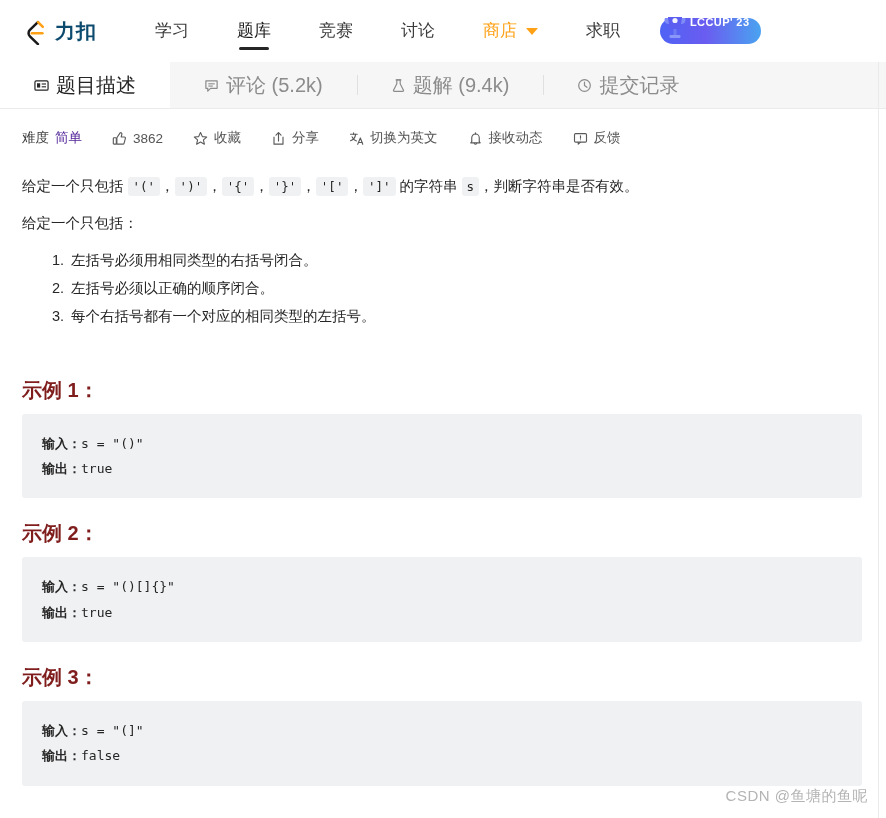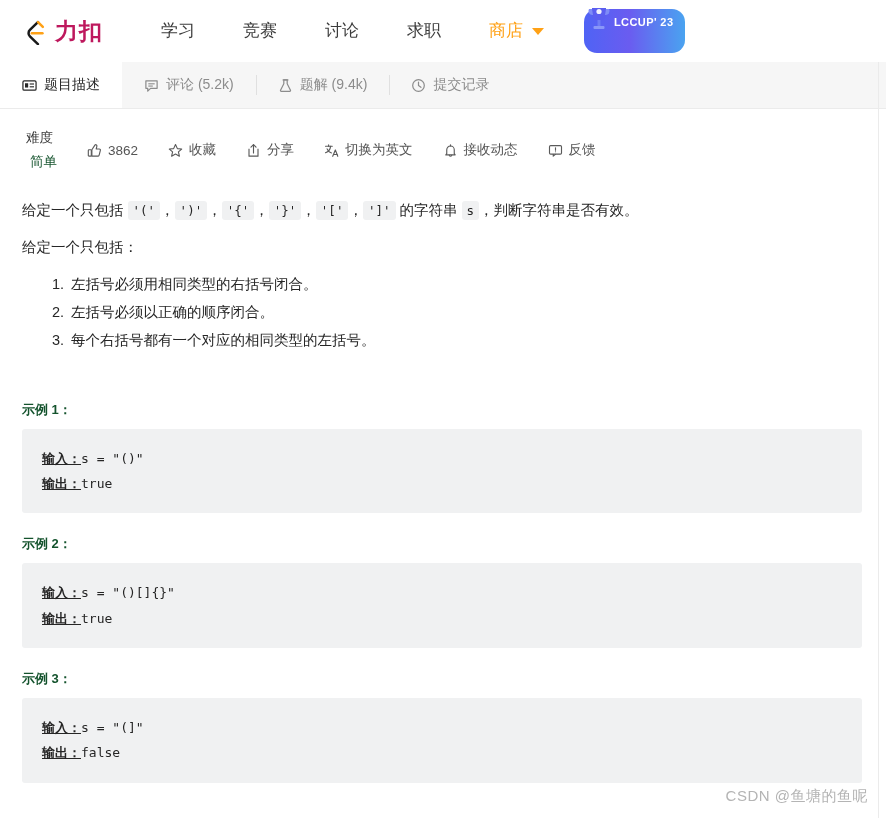--- a/index.html
+++ b/index.html
@@ -31,23 +31,23 @@
     gap: 6px;
     margin-right: 34px;
   }
   .brand-mark {
     width: 27px;
     height: 27px;
     position: relative;
     flex: none;
   }
   .brand-text {
-    font-size: 23px;
+    font-size: 20px;
     font-weight: bold;
-    color: #be185d;
+    color: #0c4a6e;
     letter-spacing: 1px;
     line-height: 1;
   }
   .nav-links {
     display: flex;
     align-items: center;
     gap: 0;
   }
   .nav-item {
     position: relative;
@@ -86,21 +86,21 @@
     display: inline-block;
   }
   .lccup {
     margin-left: 16px;
     display: flex;
     align-items: center;
     position: relative;
     cursor: pointer;
   }
   .lccup-pill {
-    height: 44px;
+    height: 26px;
     border-radius: 13px;
     background: linear-gradient(90deg, #4f63f5 0%, #6a5cf0 45%, #4aa3f0 100%);
     display: flex;
     align-items: center;
     padding: 0 12px 18px 30px;
     box-sizing: border-box;
   }
   .lccup-text {
     color: #ffffff;
     font-size: 11px;
@@ -121,22 +121,22 @@
     height: 46px;
     background: #f6f6f6;
     display: flex;
     align-items: stretch;
     border-bottom: 1px solid #ebebeb;
   }
   .tab {
     display: flex;
     align-items: center;
     gap: 7px;
-    padding: 0 22px;
-    font-size: 14px;
+    padding: 0 34px;
+    font-size: 20px;
     color: #8c8c8c;
     cursor: pointer;
     position: relative;
     white-space: nowrap;
   }
   .tab + .tab::before {
     content: "";
     position: absolute;
     left: 0;
     top: 13px;
@@ -180,25 +180,25 @@
     gap: 0;
   }
   .meta-item {
     display: flex;
     align-items: center;
     gap: 6px;
     margin-right: 30px;
     cursor: pointer;
     white-space: nowrap;
   }
-  .meta-item.static { cursor: default; flex-direction: column; }
+  .meta-item.static { cursor: default; }
   .meta-label { color: #3c3c3c; }
   .difficulty {
-    color: #14532d;
-    margin-left: 8px;
+    color: #4c1d95;
+    margin-left: 0;
   }
   .meta-icon {
     width: 15px;
     height: 15px;
     display: inline-flex;
     align-items: center;
     justify-content: center;
     flex: none;
   }
   .meta-icon svg { display: block; }
@@ -226,37 +226,37 @@
   ol.rules {
     margin: 0 0 30px 0;
     padding-left: 46px;
     font-size: 14.5px;
     line-height: 1.95;
     color: #262626;
   }
   ol.rules li { padding-left: 3px; }
 
   .example-title {
-    font-size: 13px;
+    font-size: 20px;
     font-weight: bold;
-    color: #14532d;
+    color: #7f1d1d;
     margin: 0 0 10px 0;
   }
   .example-block {
     background: #f0f1f2;
     border-radius: 3px;
     padding: 17px 20px;
     margin: 0 0 22px 0;
     font-family: "DejaVu Sans Mono", "Liberation Mono", monospace;
     font-size: 13px;
     line-height: 1.95;
     color: #262626;
     white-space: pre-wrap;
   }
-  .example-block .lbl { font-weight: bold; text-decoration: underline; }
+  .example-block .lbl { font-weight: bold; }
 
   .spacer-lg { height: 16px; }
 
   
   .right-border {
     position: absolute;
     top: 62px;
     right: 7px;
     bottom: 0;
     width: 1px;
@@ -286,32 +286,35 @@
         <path d="M10.2 15.7 L21.2 15.7" fill="none" stroke="#ffa116" stroke-width="2.6" stroke-linecap="round"></path>
       </svg>
     </span>
     <span class="brand-text">力扣</span>
   </div>
 
   <div class="nav-links">
     <div class="nav-item">
       <span>学习</span>
     </div>
+    <div class="nav-item active">
+      <span>题库</span>
+    </div>
     <div class="nav-item">
       <span>竞赛</span>
     </div>
     <div class="nav-item">
       <span>讨论</span>
-    </div>
-    <div class="nav-item">
-      <span>求职</span>
     </div>
     <div class="nav-item shop">
       <span>商店</span>
       <span class="caret-down"></span>
+    </div>
+    <div class="nav-item">
+      <span>求职</span>
     </div>
   </div>
 
   <div class="lccup">
     <span class="trophy">
       <svg viewBox="0 0 26 32" width="26" height="32">
         <path d="M6 4 h14 v6 a7 7 0 0 1 -14 0 z" fill="#5b5ef0"></path>
         <path d="M6 5 h-3 a4 4 0 0 0 4 6 z" fill="#7f8cf7"></path>
         <path d="M20 5 h3 a4 4 0 0 1 -4 6 z" fill="#7f8cf7"></path>
         <rect x="11.5" y="16" width="3" height="6" fill="#6f7df5"></rect>

